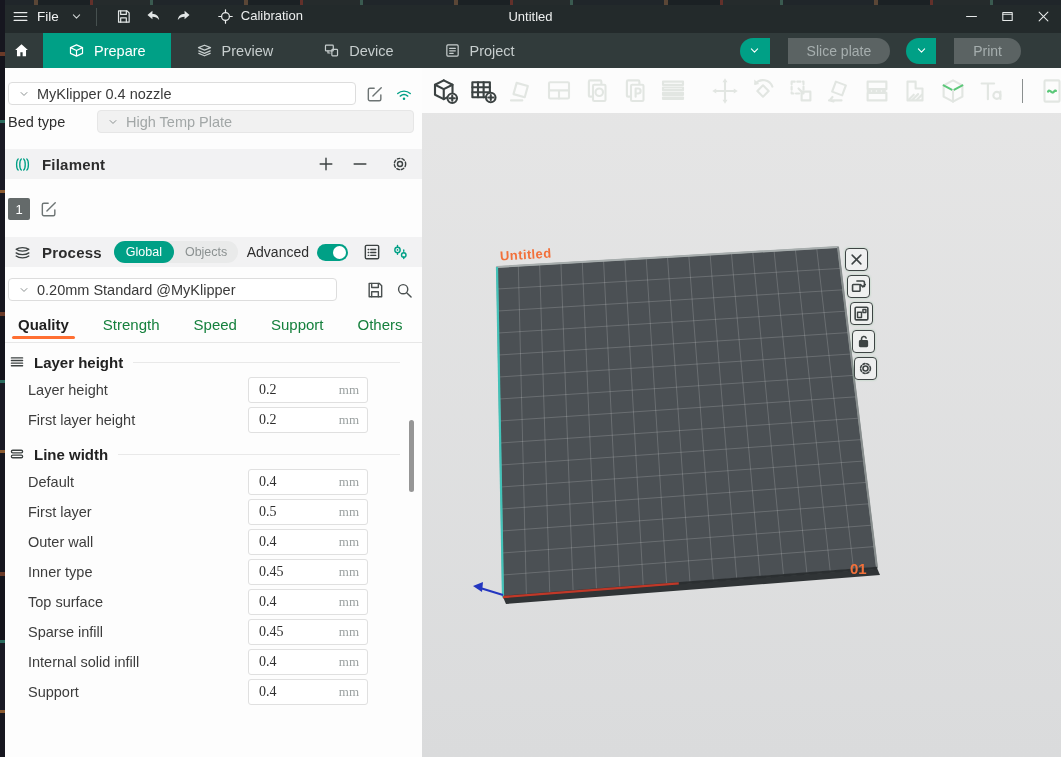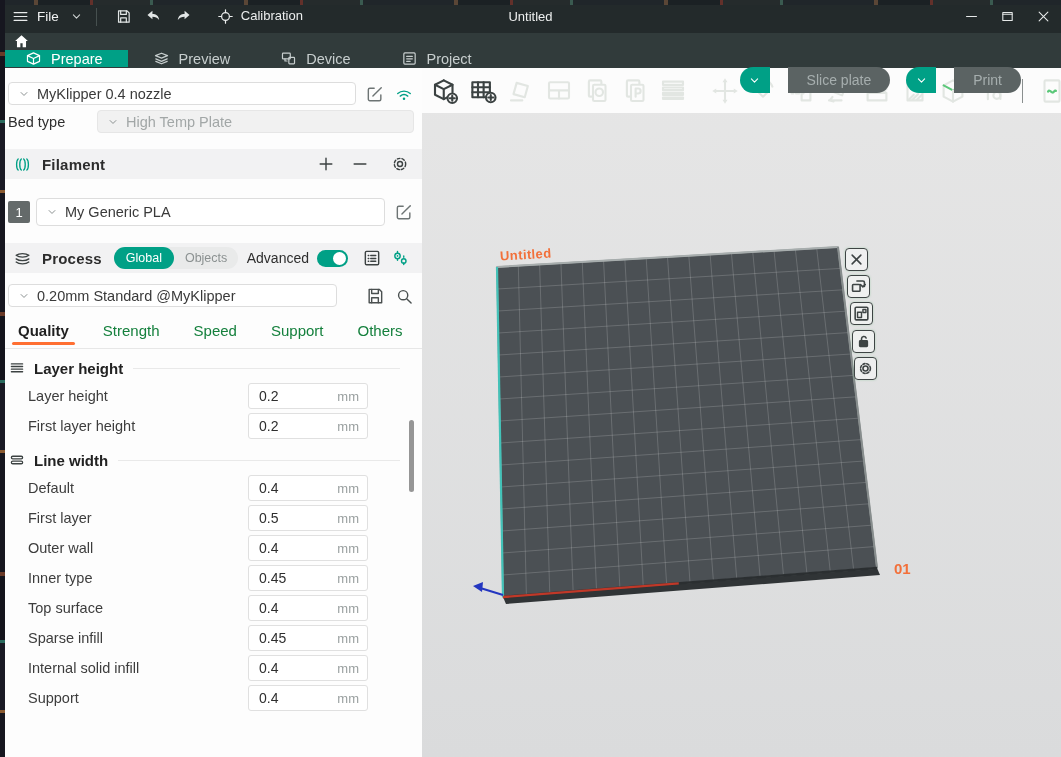--- a/index.html
+++ b/index.html
@@ -22,21 +22,21 @@
   .ic-15{width:15px;height:15px;}
   .tb-file{font-size:13.5px;color:#f0f2f2;margin:0 10px 0 8px;}
   .tb-sep{width:1px;height:18px;background:#46504f;margin:0 12px;}
   .tb-btn{width:30px;height:100%;display:flex;align-items:center;justify-content:center;color:#e2e6e6;}
   .tb-calib{display:flex;align-items:flex-start;gap:7px;margin-left:18px;font-size:13px;color:#eceeee;}
   .win-title{position:absolute;left:0;right:0;text-align:center;font-size:13px;color:#edefef;pointer-events:none;}
   .win-controls{position:absolute;right:0;top:0;height:33px;display:flex;align-items:center;}
   .win-btn{width:36px;height:100%;display:flex;align-items:center;justify-content:center;color:#e6e9e9;}
 
   
-  .tabbar{position:absolute;top:33px;left:0;right:0;height:35px;background:#313b3b;z-index:4;display:flex;align-items:stretch;flex-direction:column;}
+  .tabbar{position:absolute;top:33px;left:0;right:0;height:35px;background:#313b3b;z-index:4;display:flex;align-items:stretch;}
   .home-btn{width:43px;display:flex;align-items:center;justify-content:center;color:#fff;}
   .nav-tabs{display:flex;align-items:stretch;}
   .nav-tab{display:flex;align-items:center;gap:9px;padding:0 25px;font-size:14.5px;color:#c7cece;}
   .nav-tab .ic-17{color:inherit}
   .nav-tab.active{background:var(--accent);color:#fff;}
   .actions{margin-left:auto;display:flex;align-items:center;gap:16px;margin-right:40px;}
   .split-btn{display:flex;align-items:center;height:26px;}
   .split-chev{width:30px;height:26px;background:var(--accent);border-radius:13px 0 0 13px;
     display:flex;align-items:center;justify-content:center;color:#fff;}
   .split-pill{height:26px;margin-left:18px;background:#5b6363;border-radius:0 13px 13px 0;
@@ -85,21 +85,21 @@
   .pdivider{height:1px;background:#e7e7e7;margin:3px 0 0 0;}
 
   .settings{margin-top:5px;}
   .group-header{display:flex;align-items:center;margin:8px 22px 0 8px;height:22px;}
   .group-header .hd-ic{width:18px;height:18px;}
   .group-title{font-size:15px;font-weight:700;color:#222;margin-left:8px;white-space:nowrap;}
   .group-line{flex:1;height:1px;background:#e9e9e9;margin-left:10px;}
   .input-row{display:flex;align-items:center;margin:4px 54px 0 28px;height:26px;}
   .input-label{font-size:14.5px;color:#3d3d3d;}
   .input-box{margin-left:auto;width:120px;height:26px;border:1px solid #e0e0e0;border-radius:3px;background:#fff;
-    display:flex;align-items:center;padding:0 8px 0 10px;box-sizing:border-box;}
+    display:flex;align-items:center;padding:0 8px 0 10px;box-sizing:border-box;font-family:Liberation Serif, serif;}
   .val{font-size:14px;color:#2e2e2e;}
   .unit{margin-left:auto;font-size:13px;color:#9aa0a0;}
   .scroll-thumb{position:absolute;right:8px;top:352px;width:5px;height:72px;border-radius:3px;background:#969696;}
 
   
   .viewport{position:absolute;left:422px;top:68px;right:0;bottom:0;background:linear-gradient(180deg,#e6e6e6,#dadbdc);}
   .vtoolbar{position:absolute;top:0;left:0;right:0;height:45px;background:#fcfcfc;display:flex;align-items:center;
     padding-left:8px;gap:8px;}
   .vt-icon{width:30px;height:30px;flex:none;color:#3b4242;}
   .vt-icon.disabled{color:#e2e6e2;}
@@ -317,28 +317,20 @@
       </span>
     <span class="hd-btn ic" style="margin-left:20px;">
         <svg viewBox="0 0 24 24" width="100%" height="100%" fill="none" stroke="currentColor" stroke-width="1.7" stroke-linecap="round" stroke-linejoin="round">
           <circle cx="12" cy="12" r="3"></circle>
           <circle cx="12" cy="12" r="6.8" stroke-dasharray="3.2 2.4"></circle>
         </svg>
       </span>
   </div>
   <div class="row filament-row">
     <span class="badge">1</span>
-    <div class="dd">
-      <span class="chev ic">
-          <svg viewBox="0 0 24 24" width="100%" height="100%" fill="none" stroke="currentColor" stroke-width="1.7" stroke-linecap="round" stroke-linejoin="round">
-            <path d="M7 9.5l5 5 5-5"></path>
-          </svg>
-        </span>
-      <span>My Generic PLA</span>
-    </div>
     <span class="mini-btn ic">
         <svg viewBox="0 0 24 24" width="100%" height="100%" fill="none" stroke="currentColor" stroke-width="1.7" stroke-linecap="round" stroke-linejoin="round">
           <path d="M11 5H5.8A1.8 1.8 0 0 0 4 6.8v11.4A1.8 1.8 0 0 0 5.8 20h11.4a1.8 1.8 0 0 0 1.8-1.8V13"></path>
           <path d="M9.5 14.5L19.5 4.5"></path>
         </svg>
       </span>
   </div>
 
   <div class="sec-header process-header">
     <span class="hd-ic ic">
@@ -654,21 +646,21 @@
    <line x1="75" y1="199" x2="416" y2="179" stroke="#a7adad" stroke-width="2"></line>
    <line x1="416" y1="179" x2="455" y2="500" stroke="#878d8d" stroke-width="2"></line>
    <line x1="81" y1="529" x2="455" y2="500" stroke="#2b2f31" stroke-width="2.5"></line>
    <line x1="75" y1="199" x2="81" y2="529" stroke="#43c2b8" stroke-width="2.2"></line>
    <line x1="81" y1="529" x2="256.78" y2="515.37" stroke="#c03828" stroke-width="2.4"></line>
    <line x1="81" y1="527" x2="55" y2="519" stroke="#2336c0" stroke-width="2.2"></line>
    <polygon points="51.0,518.0 61.0,514.0 60.0,524.0" fill="#2336c0"></polygon>
  </svg>
       </div>
     <div class="plate-name" style="position: absolute; top: 134px; left: 78px;">Untitled</div>
-    <div class="plate-num" style="position: absolute; top: 447px; left: 472px;">01</div>
+    <div class="plate-num" style="position: absolute; top: 447px; left: 428px;">01</div>
     <div id="plate-tools">
         <div class="plate-tool" style="left: 423px; top: 135px;">
           <svg viewBox="0 0 24 24" width="100%" height="100%" fill="none" stroke="currentColor" stroke-width="1.7" stroke-linecap="round" stroke-linejoin="round">
             <path d="M6.5 6.5l11 11M17.5 6.5l-11 11" stroke-width="2"></path>
           </svg>
         </div>
         <div class="plate-tool" style="left: 425.3px; top: 162.2px;">
           <svg viewBox="0 0 24 24" width="100%" height="100%" fill="none" stroke="currentColor" stroke-width="1.7" stroke-linecap="round" stroke-linejoin="round">
             <rect x="4.5" y="9.5" width="9.5" height="8.5" rx="1" stroke-width="2"></rect>
             <path d="M10 5h7.5a2 2 0 0 1 2 2v5" stroke-width="2"></path>

